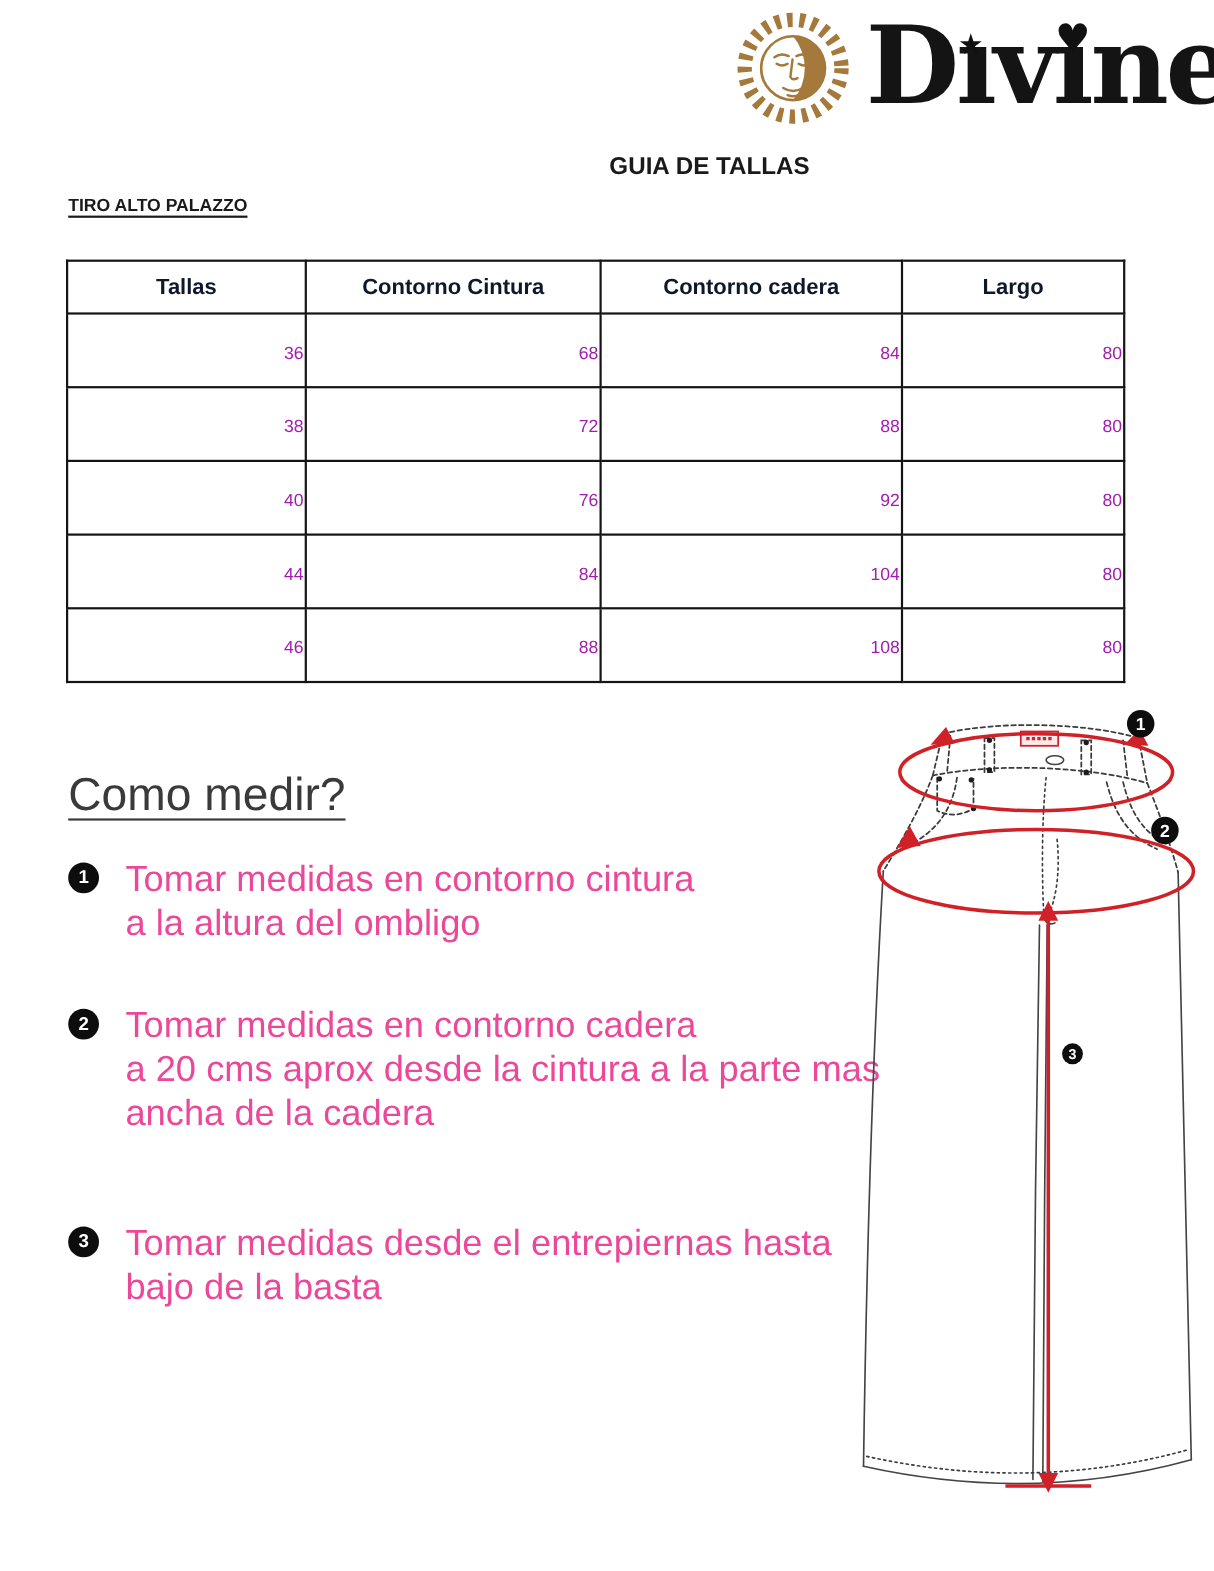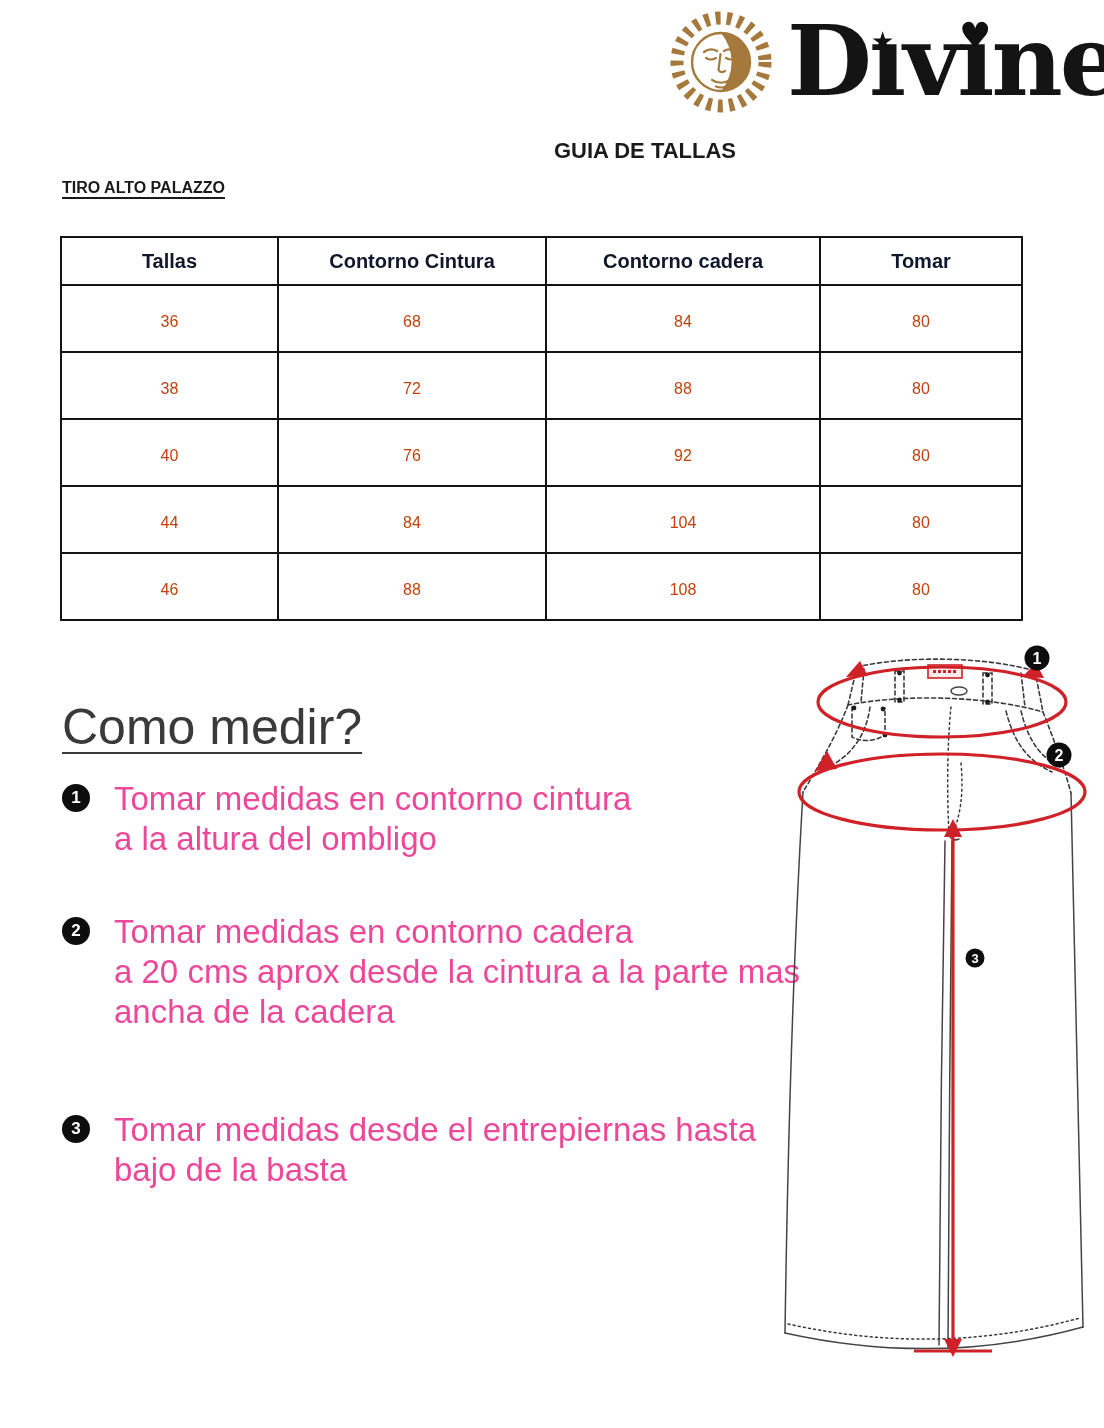--- a/index.html
+++ b/index.html
@@ -20,26 +20,26 @@
   .doc-title{position:absolute;left:430px;top:138px;width:400px;text-align:center;
              font-size:22px;font-weight:bold;color:#1a1a1a;
              text-decoration-thickness:2px;text-underline-offset:4px;}
   .doc-subtitle{position:absolute;left:47px;top:179px;font-size:16px;font-weight:bold;color:#1a1a1a;
              text-decoration:underline;text-decoration-thickness:2px;text-underline-offset:4px;}
 
   
   table.size-table{position:absolute;left:45px;top:236px;border-collapse:collapse;table-layout:fixed;}
   .size-table th,.size-table td{border:2px solid #141414;text-align:center;vertical-align:middle;}
   .size-table th{height:44px;font-size:20px;font-weight:bold;color:#0f172a;}
-  .size-table td{height:56px;font-size:16px;color:#c2410c;padding-top:8px;}
+  .size-table td{height:56px;font-size:16px;color:#a21caf;padding-top:8px;text-align:right;}
   .c0{width:213px;} .c1{width:264px;} .c2{width:270px;} .c3{width:198px;}
 
   
   .measure-heading{position:absolute;left:47px;top:698px;margin:0;
-      font-size:50px;font-weight:normal;color:#3a3a3a;
+      font-size:42px;font-weight:normal;color:#3a3a3a;
       text-decoration:underline;text-decoration-thickness:2px;text-underline-offset:8px;}
   .step{position:absolute;left:47px;display:flex;align-items:flex-start;gap:24px;}
   .step .badge{flex:0 0 auto;width:28px;height:28px;margin-top:5px;border-radius:50%;
       background:#0d0d0d;color:#fff;font-size:17px;font-weight:bold;
       display:flex;align-items:center;justify-content:center;}
   .step .lines{font-size:33px;line-height:40px;color:#ec4899;}
   #step-1{top:779px;} #step-2{top:912px;} #step-3{top:1110px;}
 
   
   .pants{position:absolute;left:763px;top:645px;overflow:visible;}
@@ -81,21 +81,21 @@
 
   <div class="doc-title">GUIA DE TALLAS</div>
   <div class="doc-subtitle">TIRO ALTO PALAZZO</div>
 
   <table class="size-table">
     <thead>
       <tr>
         <th class="c0">Tallas</th>
         <th class="c1">Contorno Cintura</th>
         <th class="c2">Contorno cadera</th>
-        <th class="c3">Tomar</th>
+        <th class="c3">Largo</th>
       </tr>
     </thead>
     <tbody>
       <tr>
         <td>36</td>
         <td>68</td>
         <td>84</td>
         <td>80</td>
       </tr>
       <tr>

